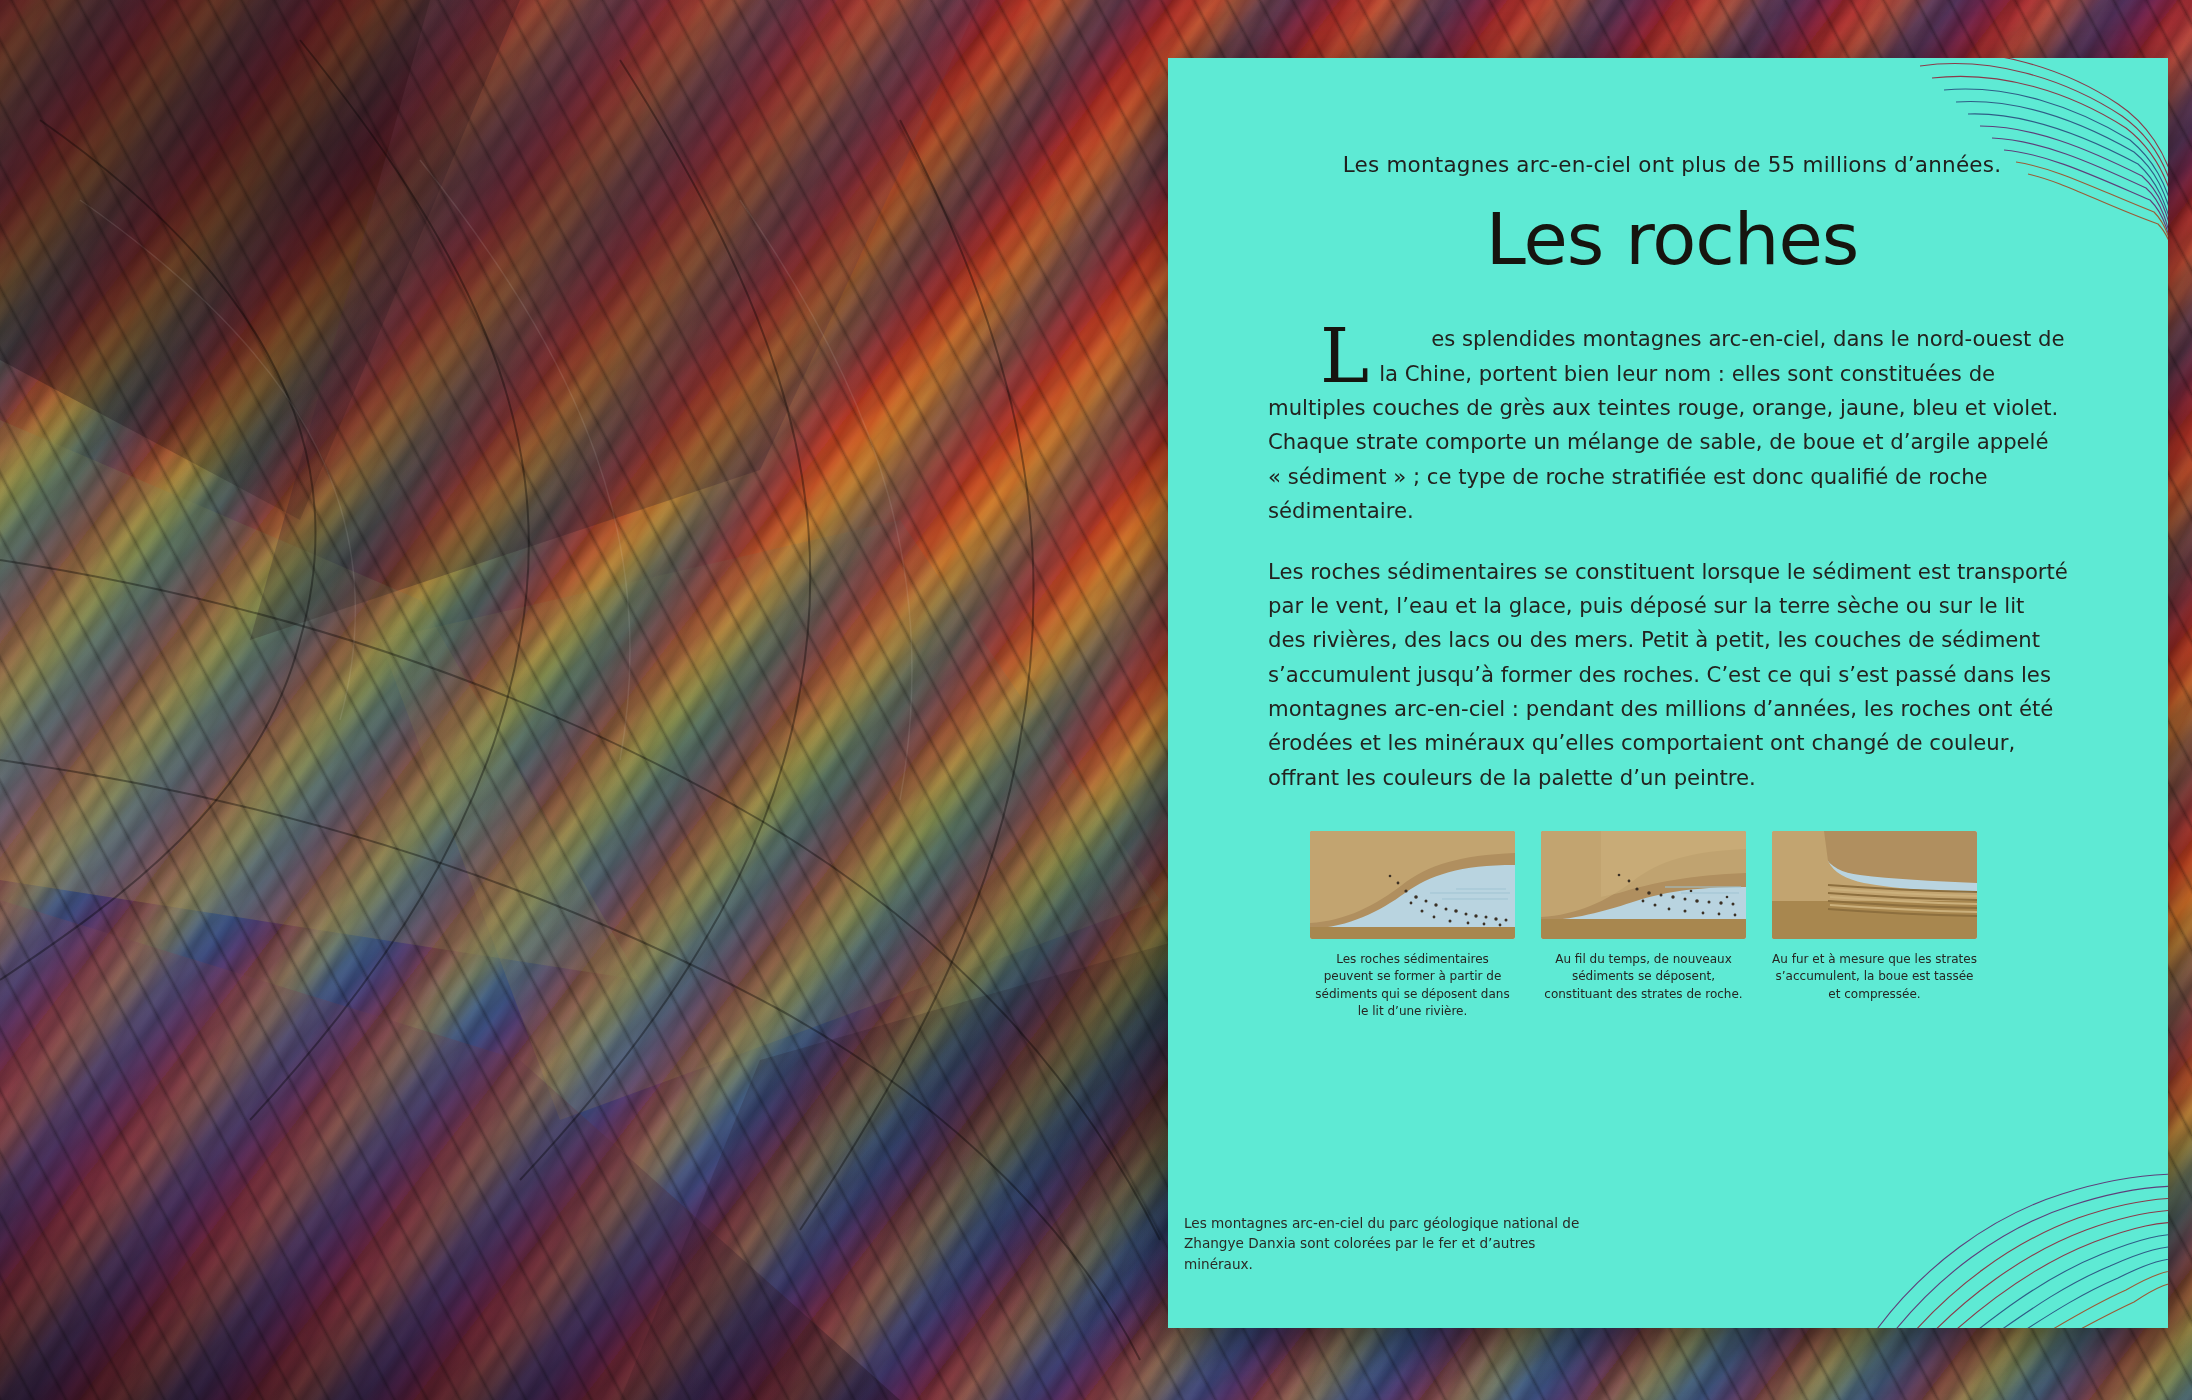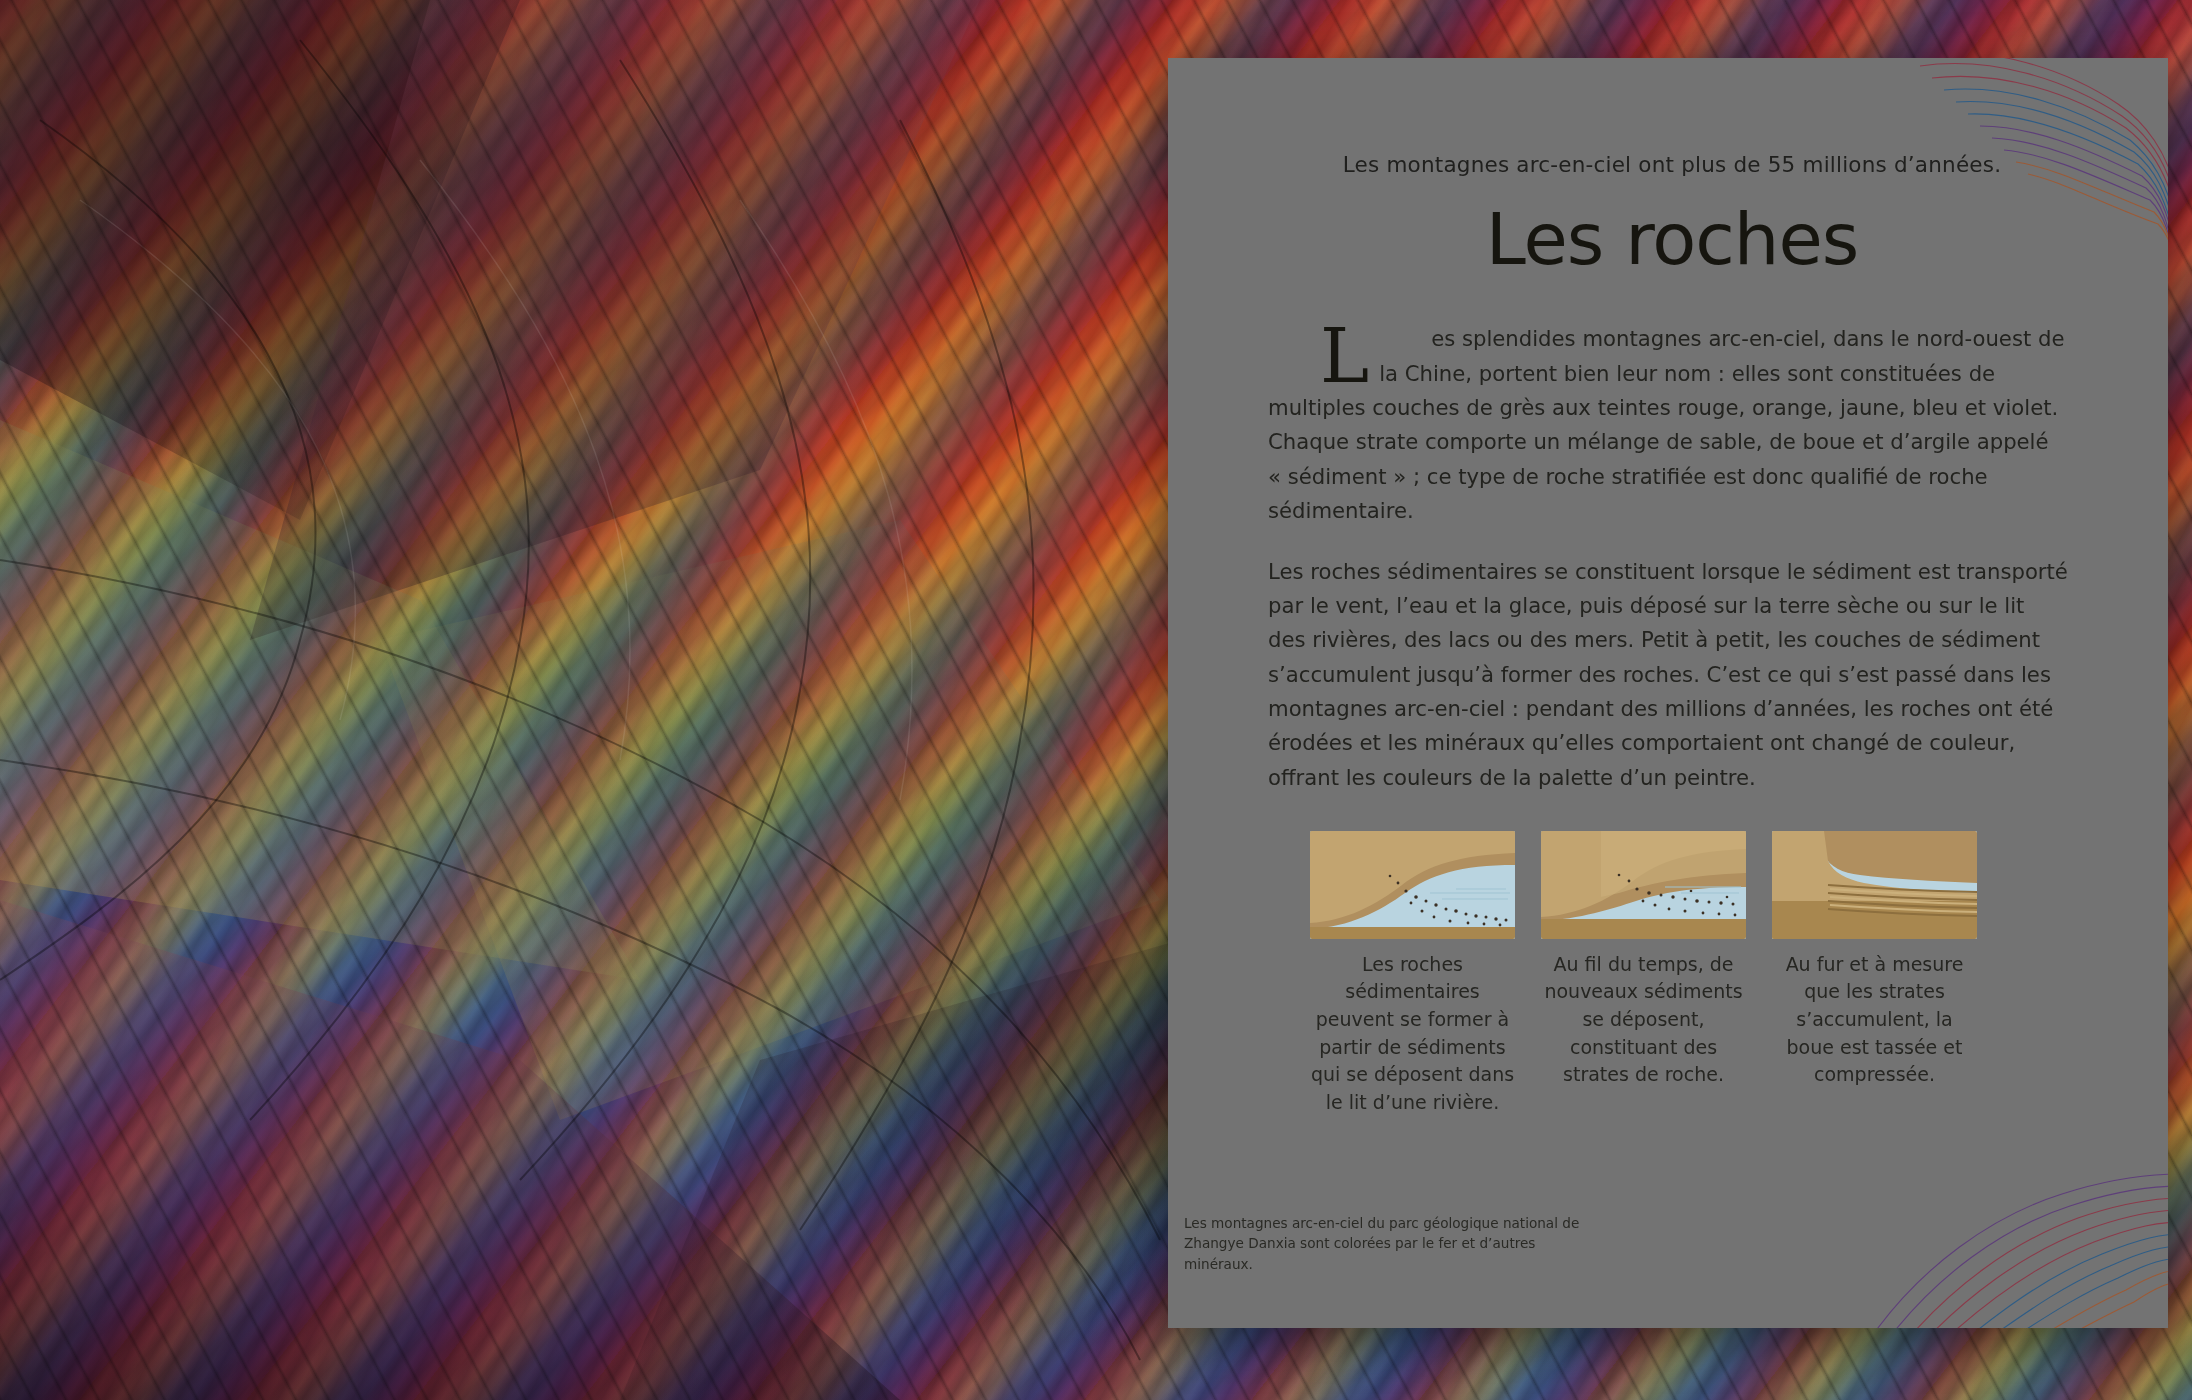--- a/index.html
+++ b/index.html
@@ -73,21 +73,21 @@
     inset: 0;
   }
 
   
   .article {
     position: absolute;
     left: 1168px;
     top: 58px;
     width: 1000px;
     height: 1270px;
-    background: #737373;
+    background: #5eead4;
     box-shadow: 0 10px 46px rgba(0,0,0,0.45);
     overflow: hidden;
   }
   .corner-art {
     position: absolute;
     pointer-events: none;
   }
   .corner-art.tr { right: -10px; top: -14px; width: 330px; height: 230px; }
   .corner-art.br { right: -14px; bottom: -18px; width: 330px; height: 230px; }
 
@@ -151,21 +151,21 @@
   .diagram { width: 205px; }
   .dia-box {
     width: 205px;
     height: 108px;
     position: relative;
     overflow: hidden;
     background: #cfe3ec;
     border-radius: 2px;
   }
   .dia-cap {
-    font-size: 19px;
+    font-size: 12px;
     line-height: 1.45;
     text-align: center;
     color: #262622;
     margin-top: 12px;
     font-family: "DejaVu Sans", sans-serif;
   }
 
   .photo-credit {
     position: absolute;
     left: 16px;

